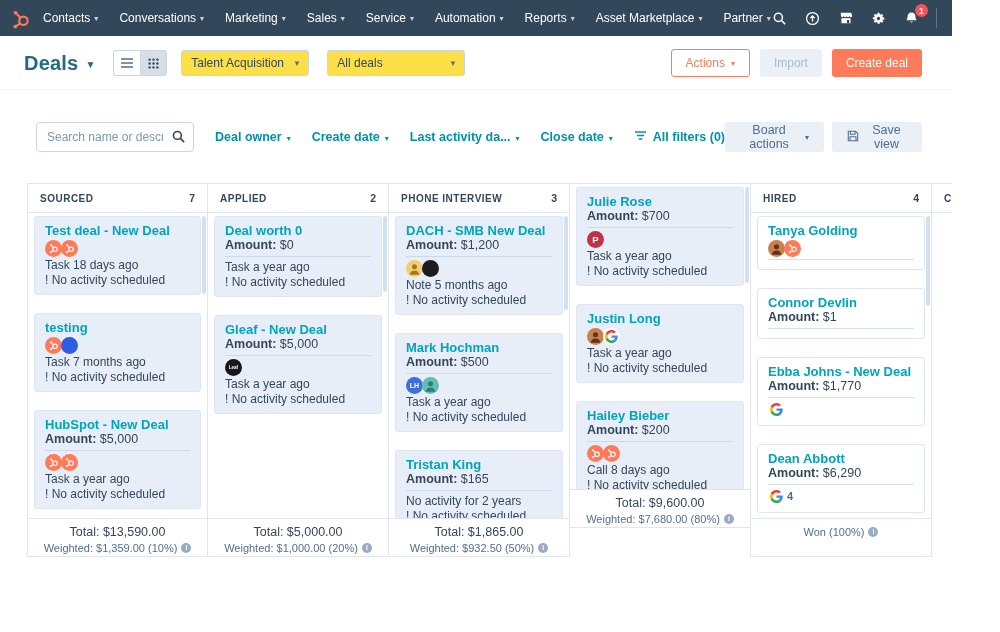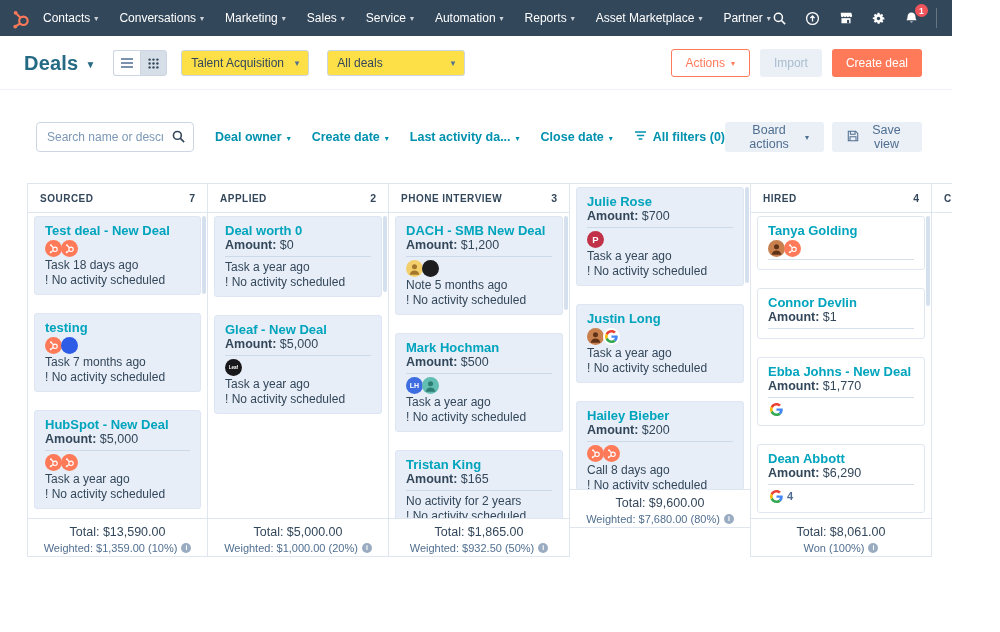--- a/index.html
+++ b/index.html
@@ -623,21 +623,20 @@
                     <path fill="#FBBC05" d="M10.5 28.6c-.5-1.5-.7-3-.7-4.6s.3-3.1.8-4.6l-8-6.2C.9 16.5 0 20.1 0 24s.9 7.5 2.6 10.8l7.9-6.2z"></path>
                     <path fill="#34A853" d="M24 48c6.5 0 11.9-2.1 15.9-5.8l-7.7-6c-2.2 1.5-4.9 2.3-8.2 2.3-6.3 0-11.6-4.2-13.5-9.9l-8 6.2C6.5 42.6 14.6 48 24 48z"></path>
                   </svg>
                 </span>
                 <span class="av av-number">4</span>
               </div>
             </div>
             <div class="vthumb" style="height: 90px;"></div>
           </div>
           <div class="bcol-foot">
-            <div class="f-total">Total: $8,061.00</div>
             <div class="f-weight">
               <span>Won (100%)</span>
               <span class="info-i">i</span>
             </div>
           </div>
         </div>
         <div class="bcol partial">
           <div class="bcol-head">
             <span class="bcol-name">CLOSED</span>
             <span class="bcol-count"></span>

